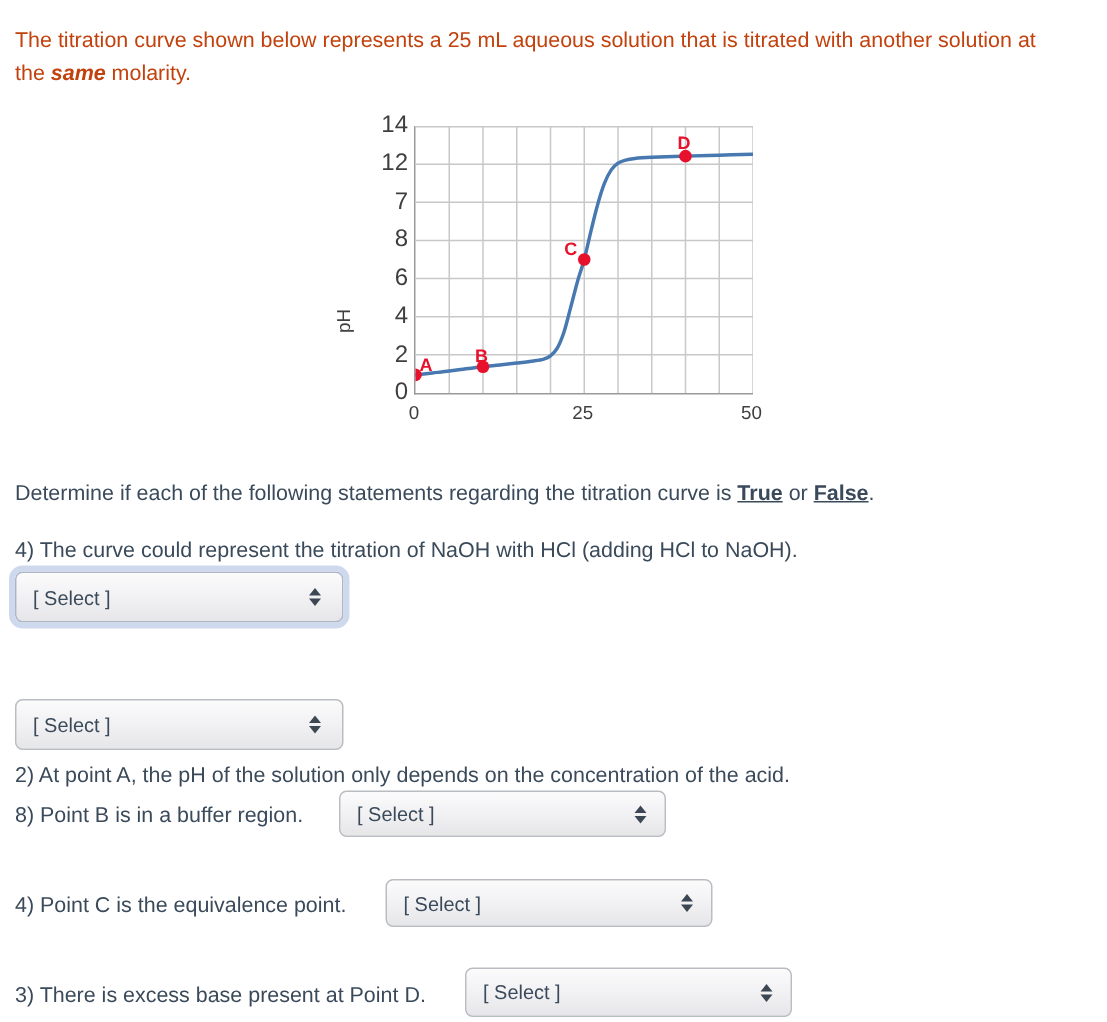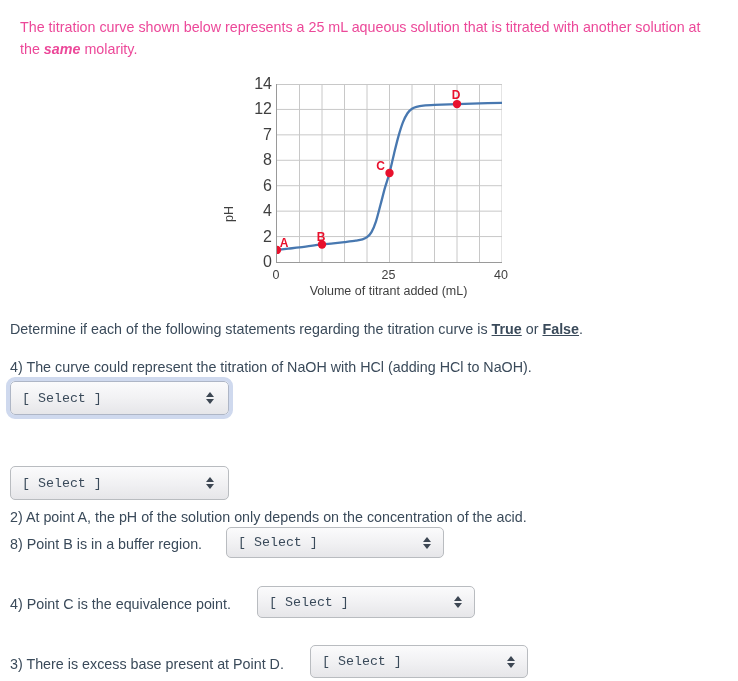--- a/index.html
+++ b/index.html
@@ -16,22 +16,21 @@
     overflow: hidden;
   }
 
   .intro {
     position: absolute;
     left: 10px;
     top: 16px;
     width: 700px;
     font-size: 14.3px;
     line-height: 22px;
-    color: #ec4899;
-    margin-left: 10px;
+    color: #c2410c;
   }
   .intro b { font-weight: bold; font-style: italic; }
 
   
   .chart-wrap {
     position: absolute;
     left: 228px;
     top: 76px;
     width: 290px;
     height: 228px;
@@ -118,21 +117,21 @@
     position: relative;
     box-sizing: border-box;
     border: 1px solid #b9bcc0;
     border-radius: 5px;
     background: linear-gradient(to bottom, #fbfbfc 0%, #f1f1f3 52%, #e6e6e9 100%);
     font-size: 13.3px;
     color: #3a4a5a;
     display: flex;
     align-items: center;
     padding-left: 11px;
-    font-family: Liberation Mono, monospace;
+    font-family: Liberation Sans, sans-serif;
   }
   .sel.focused {
     outline: 4px solid #cfd9ee;
     border-color: #aeb6c6;
   }
   .arrows {
     position: absolute;
     display: flex;
     flex-direction: column;
     align-items: center;
@@ -187,23 +186,22 @@
         <path d="M0,165.92142857142858 C1.875,165.70952380952383 7.5,165.07380952380953 11.25,164.65 C15,164.22619047619048 18.75,163.84476190476192 22.5,163.37857142857143 C26.25,162.91238095238094 30,162.3402380952381 33.75,161.85285714285715 C37.5,161.3654761904762 41.25,160.87809523809526 45,160.45428571428573 C48.75,160.0304761904762 52.5,159.71261904761906 56.25,159.31 C60,158.90738095238095 63.75,158.48357142857142 67.5,158.03857142857143 C71.25,157.59357142857144 75.75,157.08499999999998 78.75,156.64 C81.75,156.195 83.625,155.9407142857143 85.5,155.36857142857144 C87.375,154.79642857142858 88.5,154.415 90,153.20714285714286 C91.5,151.99928571428572 93,150.77023809523808 94.5,148.12142857142857 C96,145.47261904761905 97.5,141.8702380952381 99,137.31428571428572 C100.5,132.75833333333333 102,126.40119047619046 103.5,120.78571428571428 C105,115.17023809523809 106.5,108.91904761904763 108,103.62142857142858 C109.5,98.32380952380953 111,94.61547619047619 112.5,89 C114,83.38452380952381 115.5,76.07380952380953 117,69.92857142857143 C118.5,63.78333333333333 120.00000000000001,57.42619047619047 121.50000000000001,52.12857142857142 C123.00000000000001,46.83095238095237 124.50000000000001,41.95714285714285 126.00000000000001,38.14285714285714 C127.50000000000001,34.32857142857143 129,31.46785714285716 130.5,29.24285714285716 C132,27.017857142857164 133.5,25.852380952380955 135,24.792857142857144 C136.5,23.733333333333334 137.625,23.41547619047621 139.5,22.8857142857143 C141.375,22.35595238095239 143.25,21.95333333333332 146.25,21.6142857142857 C149.25,21.27523809523808 151.875,21.105714285714296 157.5,20.851428571428585 C163.125,20.597142857142874 172.5,20.321666666666683 180,20.08857142857144 C187.5,19.8554761904762 195,19.664761904761903 202.5,19.45285714285714 C210,19.24095238095238 221.25,18.923095238095247 225,18.81714285714287" fill="none" stroke="#4878b0" stroke-width="2.3" stroke-linecap="round"></path>
         <circle cx="0" cy="165.92142857142858" r="4.2" fill="#e8112d"></circle>
         <circle cx="45" cy="160.45428571428573" r="4.2" fill="#e8112d"></circle>
         <circle cx="112.5" cy="89" r="4.2" fill="#e8112d"></circle>
         <circle cx="180" cy="20.08857142857144" r="4.2" fill="#e8112d"></circle>
       </svg>
   </div>
   <div id="xticks">
       <div class="xtick" style="left: 48px; top: 192px;">0</div>
       <div class="xtick" style="left: 160.5px; top: 192px;">25</div>
-      <div class="xtick" style="left: 273px; top: 192px;">40</div>
+      <div class="xtick" style="left: 273px; top: 192px;">50</div>
     </div>
-  <div class="chart-xlabel">Volume of titrant added (mL)</div>
   <div id="ptlabels">
       <div class="pt-label" style="left: 56px; top: 159.921px;">A</div>
       <div class="pt-label" style="left: 93px; top: 154.454px;">B</div>
       <div class="pt-label" style="left: 152.5px; top: 83px;">C</div>
       <div class="pt-label" style="left: 228px; top: 12.0886px;">D</div>
     </div>
 </div>
 
 <div class="determine"><span>Determine if each of the following statements regarding the titration curve is </span><u>True</u><span> or </span><u>False</u><span>.</span></div>
 

